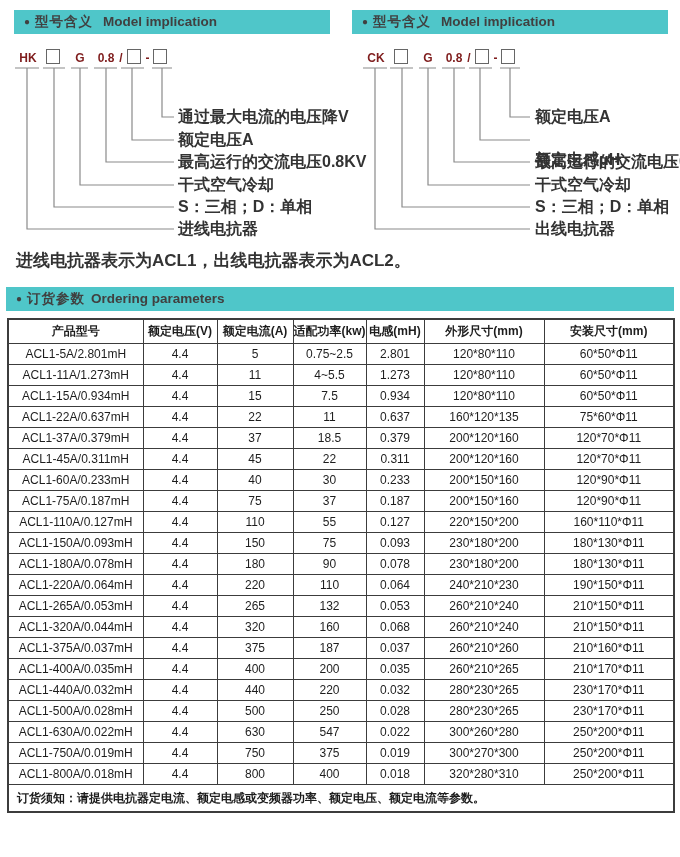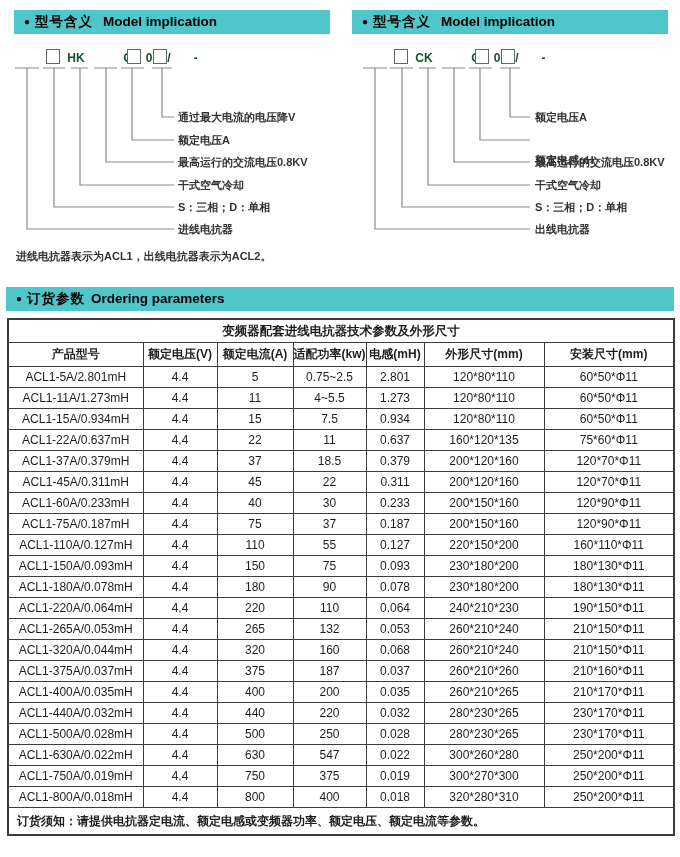--- a/index.html
+++ b/index.html
@@ -1,28 +1,28 @@
 <!DOCTYPE html>
 <html><head>
 <meta charset="utf-8">
 <style>
   html,body{margin:0;padding:0;background:#fff;}
   .page{position:relative;width:680px;height:857px;background:#ffffff;overflow:hidden;
         font-family:"Liberation Sans", sans-serif;color:#222;}
-  .bar{position:absolute;height:24px;line-height:24px;background:#4fc6c9;color:#000000;
+  .bar{position:absolute;height:24px;line-height:24px;background:#4fc6c9;color:#404040;
        font-size:13.5px;font-weight:bold;white-space:nowrap;padding-left:10px;box-sizing:border-box;}
   .bar .bullet{font-size:10px;margin-right:5px;vertical-align:1px;}
   .bar .zh{letter-spacing:1px;margin-right:10px;}
   .diagram{position:absolute;left:0;top:0;width:680px;height:280px;}
   .dsvg{position:absolute;}
-  .sym{position:absolute;font-size:12px;font-weight:bold;color:#14532d;text-align:center;
-       height:16px;line-height:16px;margin-left:48px;}
+  .sym{position:absolute;font-size:12px;font-weight:bold;color:#7f1d1d;text-align:center;
+       height:16px;line-height:16px;}
   .symbox{position:absolute;width:14px;height:15px;border:1.5px solid #666;background:#fff;box-sizing:border-box;}
-  .dlabel{position:absolute;font-size:11px;font-weight:bold;color:#333;white-space:nowrap;height:16px;line-height:16px;}
-  .footnote{position:absolute;left:16px;top:249px;font-size:11px;font-weight:bold;color:#333;white-space:nowrap;}
+  .dlabel{position:absolute;font-size:16px;font-weight:bold;color:#333;white-space:nowrap;height:16px;line-height:16px;}
+  .footnote{position:absolute;left:16px;top:249px;font-size:17px;font-weight:bold;color:#333;white-space:nowrap;}
   table.params{position:absolute;left:7px;top:318px;width:666px;border-collapse:collapse;
                table-layout:fixed;border:2px solid #3c3c3c;}
   table.params td,table.params th{border:1px solid #3c3c3c;text-align:center;vertical-align:middle;
                font-size:12px;color:#1d1d1d;padding:0;overflow:hidden;white-space:nowrap;}
   tr.caption-row td{height:22px;font-weight:bold;font-size:12.5px;}
   tr.header-row th{height:23px;font-weight:bold;}
   tr.data-row td{height:20px;}
   tr.note-row td{height:26px;text-align:left;padding-left:8px;font-weight:bold;}
   svg path{fill:none;stroke:#8a8a8a;stroke-width:1.2;}
 </style>
@@ -101,23 +101,20 @@
     <colgroup>
       <col style="width:135px">
         <col style="width:74px">
         <col style="width:76px">
       <col style="width:73px">
         <col style="width:58px">
         <col style="width:120px">
         <col style="width:130px">
     </colgroup>
     <tbody>
-      <tr class="caption-row">
-        <td colspan="7">变频器配套进线电抗器技术参数及外形尺寸</td>
-      </tr>
       <tr class="header-row">
           <th>产品型号</th>
           <th>额定电压(V)</th>
           <th>额定电流(A)</th>
           <th>适配功率(kw)</th>
           <th>电感(mH)</th>
           <th>外形尺寸(mm)</th>
           <th>安装尺寸(mm)</th>
         </tr>
     </tbody>

